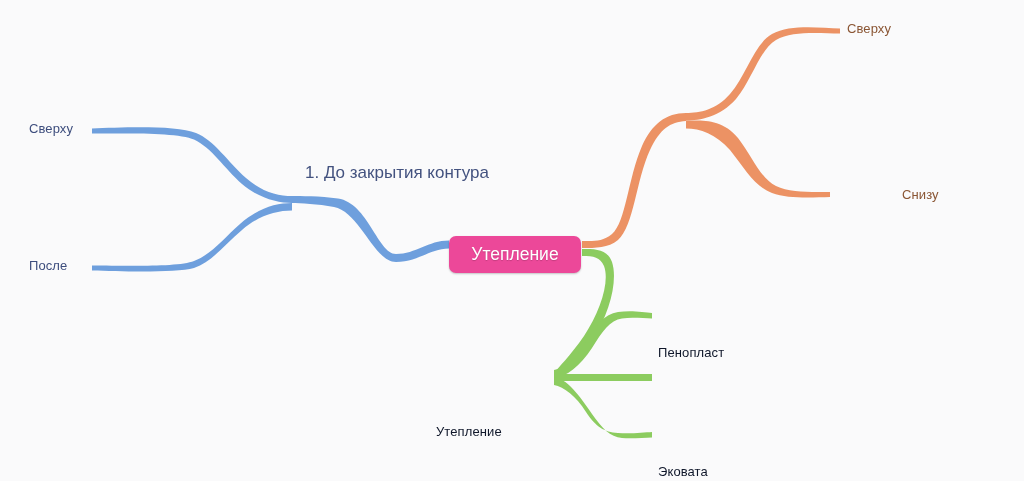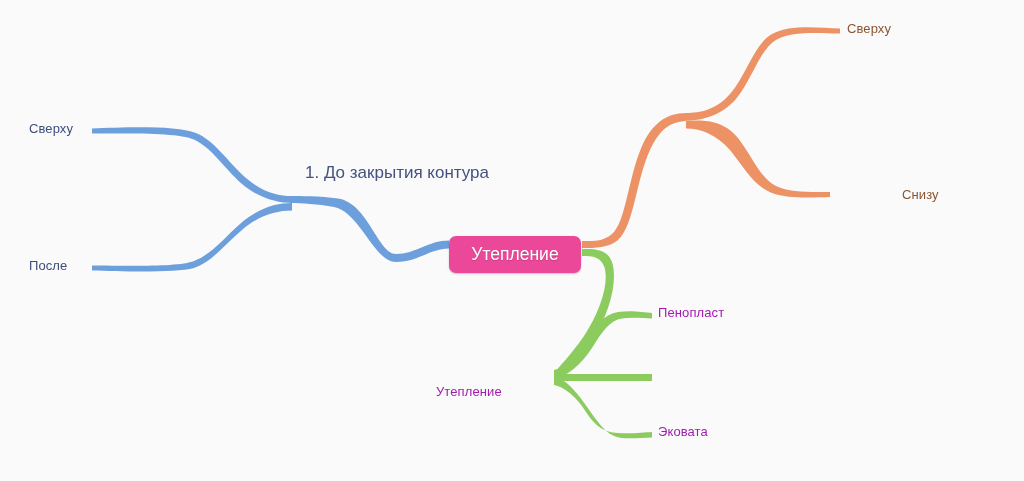--- a/index.html
+++ b/index.html
@@ -25,21 +25,21 @@
   }
   .node-label {
     position: absolute;
     white-space: nowrap;
     font-size: 13px;
     line-height: 1;
     letter-spacing: 0.1px;
   }
   .lbl-blue  { color: #3d4d7d; }
   .lbl-orange{ color: #8a5533; }
-  .lbl-green { color: #a21caf; }
+  .lbl-green { color: #0f172a; margin-top: 40px; }
 
   .branch-title {
     position: absolute;
     white-space: nowrap;
     font-size: 17px;
     line-height: 1;
   }
   .title-blue   { color: #43527f; }
   .title-orange { color: #96603c; }
 

